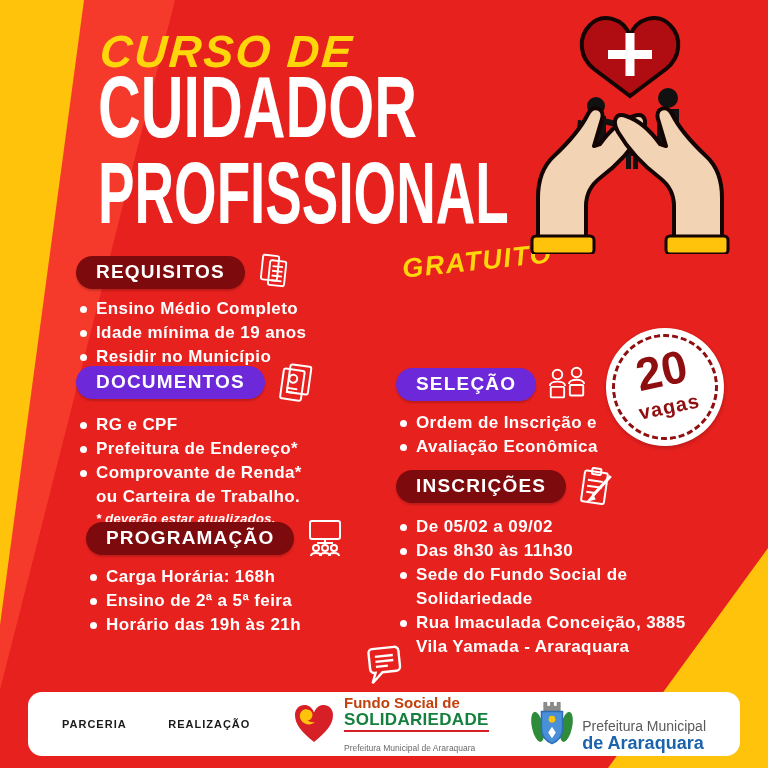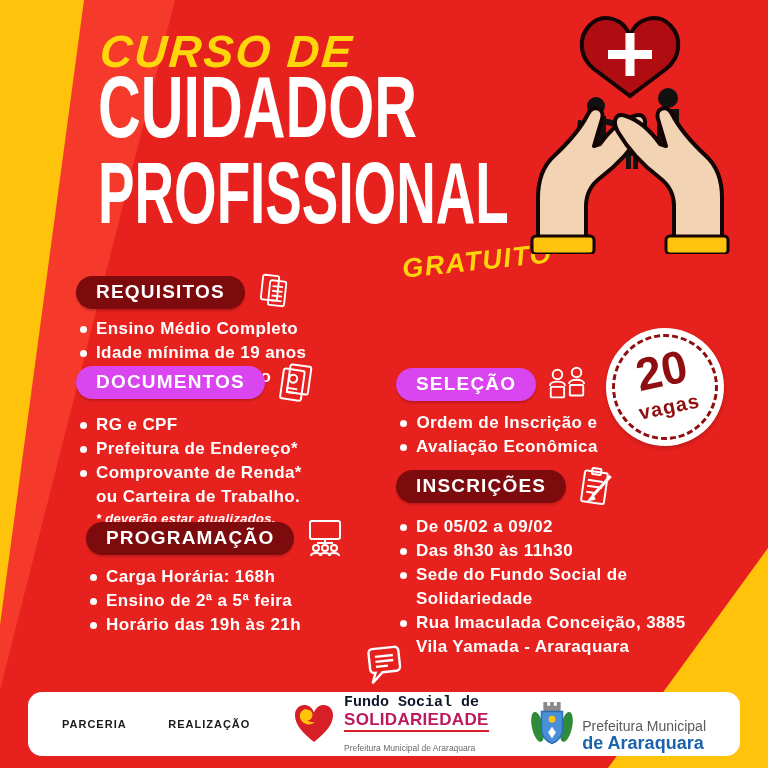--- a/index.html
+++ b/index.html
@@ -26,21 +26,21 @@
 
   
   .hero{position:absolute;right:32px;top:6px;}
 
   
   .block{position:absolute;}
   .pill-row{display:flex;align-items:flex-start;gap:10px;}
   .pill{border-radius:999px;padding:5px 20px 6px 20px;font-size:19px;font-weight:bold;
     letter-spacing:1.2px;color:#fff;white-space:nowrap;box-shadow:0 2px 2px rgba(0,0,0,0.18);}
   .pill.maroon{background:#7d0a0c;}
-  .pill.yellow{background:#d946ef;}
+  .pill.yellow{background:#6d28d9;}
   .sec-icon{flex:0 0 auto;margin-top:-4px;}
   ul.items{list-style:none;margin:7px 0 0 0;padding:0;}
   ul.items li{position:relative;padding-left:20px;color:#fff;font-size:17px;
     font-weight:bold;letter-spacing:0.4px;line-height:24px;}
   ul.items li::before{content:"";position:absolute;left:4px;top:9px;width:7px;height:7px;
     border-radius:50%;background:#fff;}
   .footnote{color:#fff;font-size:13px;font-style:italic;font-weight:bold;
     letter-spacing:0.3px;margin:2px 0 0 20px;}
 
   
@@ -60,22 +60,22 @@
   
   .footerbar{position:absolute;left:28px;right:28px;top:692px;height:64px;background:#fff;
     border-radius:14px;display:flex;align-items:center;justify-content:space-between;
     padding:0 34px;box-sizing:border-box;}
   .flabel{font-size:11px;font-weight:bold;letter-spacing:1px;color:#1a1a1a;}
   .cebrac{position:relative;padding-top:10px;}
   .cebrac .word{font-size:27px;font-weight:bold;color:#1c3c94;letter-spacing:-0.5px;line-height:1;}
   .cebrac .flag{position:absolute;top:-6px;left:44px;}
   .fundo{display:flex;align-items:center;gap:8px;}
   .fundo-text{display:flex;flex-direction:column;line-height:1.05;}
-  .fundo-l1{font-size:15px;font-weight:bold;color:#0f172a;font-family:Liberation Mono, monospace;}
-  .fundo-l2{font-size:17px;font-weight:bold;color:#be185d;letter-spacing:0.3px;
+  .fundo-l1{font-size:15px;font-weight:bold;color:#c2410c;}
+  .fundo-l2{font-size:17px;font-weight:bold;color:#15803d;letter-spacing:0.3px;
     border-bottom:2px solid #d61f26;padding-bottom:1px;}
   .fundo-l3{font-size:8.5px;color:#6a6a6a;margin-top:12px;}
   .pref{display:flex;align-items:center;gap:8px;}
   .pref-text{display:flex;flex-direction:column;line-height:1.1;}
   .pref-l1{font-size:14px;color:#5a5a5a;margin-top:25px;}
   .pref-l2{font-size:18px;font-weight:bold;color:#1c63ad;}
 </style>
 </head>
 <body>
 
@@ -120,21 +120,21 @@
         <path d="M14 248 L14 192 C14 174 19 160 30 150 C45 136 58 120 64 108 C69 98 81 102 78 113 L70 140 L76 138 C86 124 98 114 110 110 C121 106 124 116 118 126 C108 143 92 160 76 172 C67 179 62 188 62 200 L62 248 Z" fill="#f2d3b3" stroke="#140404" stroke-width="4" stroke-linejoin="round"></path>
         <rect x="8" y="230" width="62" height="18" rx="4" fill="#ffc30b" stroke="#140404" stroke-width="3"></rect>
       </g>
       <g transform="scale(-1,1) translate(-212,0)">
         <path d="M14 248 L14 192 C14 174 19 160 30 150 C45 136 58 120 64 108 C69 98 81 102 78 113 L70 140 L76 138 C86 124 98 114 110 110 C121 106 124 116 118 126 C108 143 92 160 76 172 C67 179 62 188 62 200 L62 248 Z" fill="#f2d3b3" stroke="#140404" stroke-width="4" stroke-linejoin="round"></path>
         <rect x="8" y="230" width="62" height="18" rx="4" fill="#ffc30b" stroke="#140404" stroke-width="3"></rect>
       </g>
     </g>
   </svg>
 
-  <section class="block" style="left:76px;top:256px;margin-top:20px;">
+  <section class="block" style="left:76px;top:256px;">
     <div class="pill-row">
       <div class="pill maroon">
         <span>REQUISITOS</span>
       </div>
       <svg class="sec-icon" width="38" height="38" viewBox="0 0 40 40" fill="none" stroke="#fff" stroke-width="2" transform="rotate(6)">
         <rect x="7" y="4" width="17" height="26" rx="2"></rect>
         <rect x="15" y="9" width="17" height="26" rx="2"></rect>
         <line x1="18" y1="15" x2="29" y2="15"></line>
           <line x1="18" y1="20" x2="29" y2="20"></line>
         <line x1="18" y1="25" x2="29" y2="25"></line>
@@ -176,21 +176,21 @@
       </div>
       <svg class="sec-icon" width="42" height="40" viewBox="0 0 44 40" fill="none" stroke="#fff" stroke-width="2">
         <circle cx="12" cy="10" r="5"></circle>
         <path d="M4 22 C4 16 20 16 20 22"></path>
         <rect x="5" y="23" width="14" height="11" rx="1"></rect>
         <circle cx="32" cy="8" r="5"></circle>
         <path d="M24 20 C24 14 40 14 40 20"></path>
         <rect x="25" y="21" width="14" height="11" rx="1"></rect>
       </svg>
     </div>
-    <ul class="items" style="max-width:300px;text-align:center;">
+    <ul class="items" style="max-width:300px;">
       <li>Ordem de Inscrição e</li>
       <li>Avaliação Econômica</li>
     </ul>
   </section>
 
   <div class="badge">
     <div class="dash"></div>
     <div class="num">20</div>
     <div class="lbl">vagas</div>
   </div>

